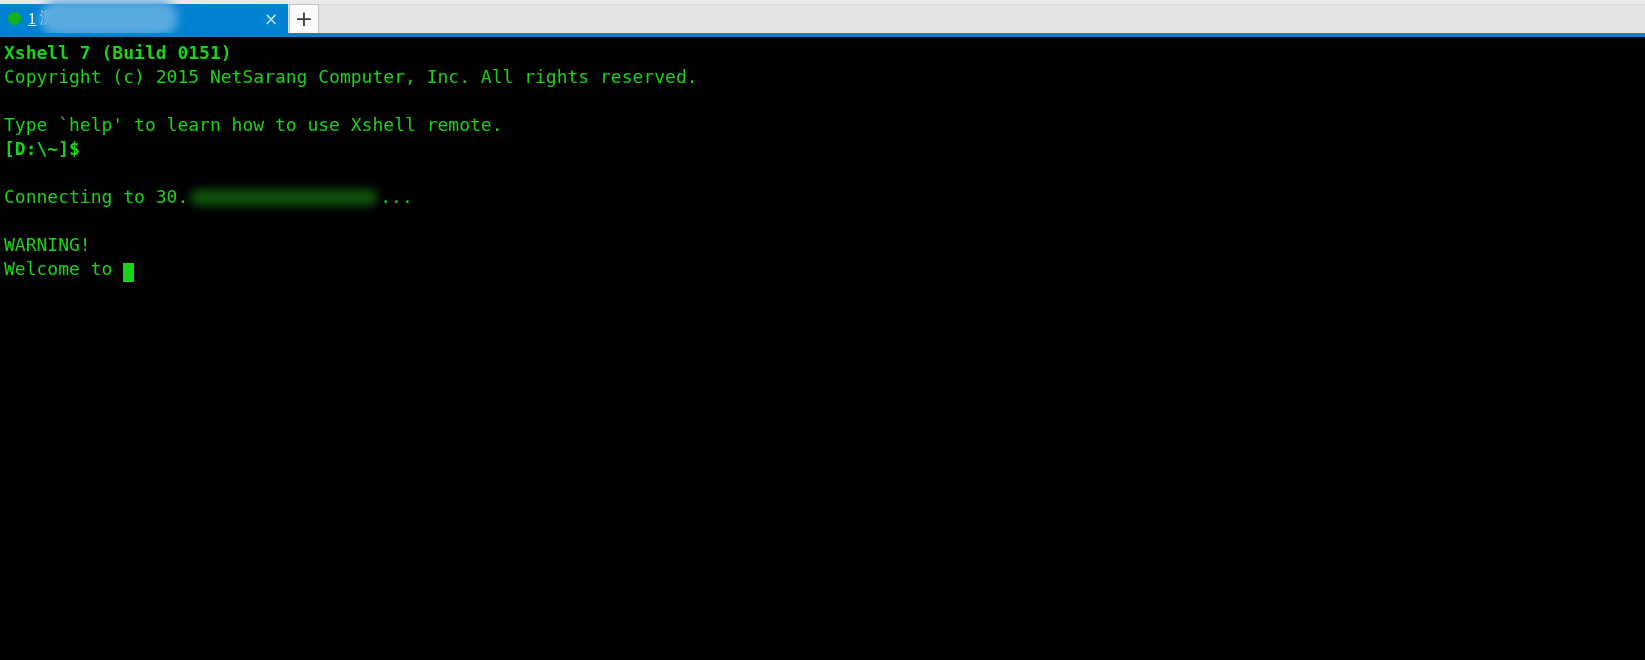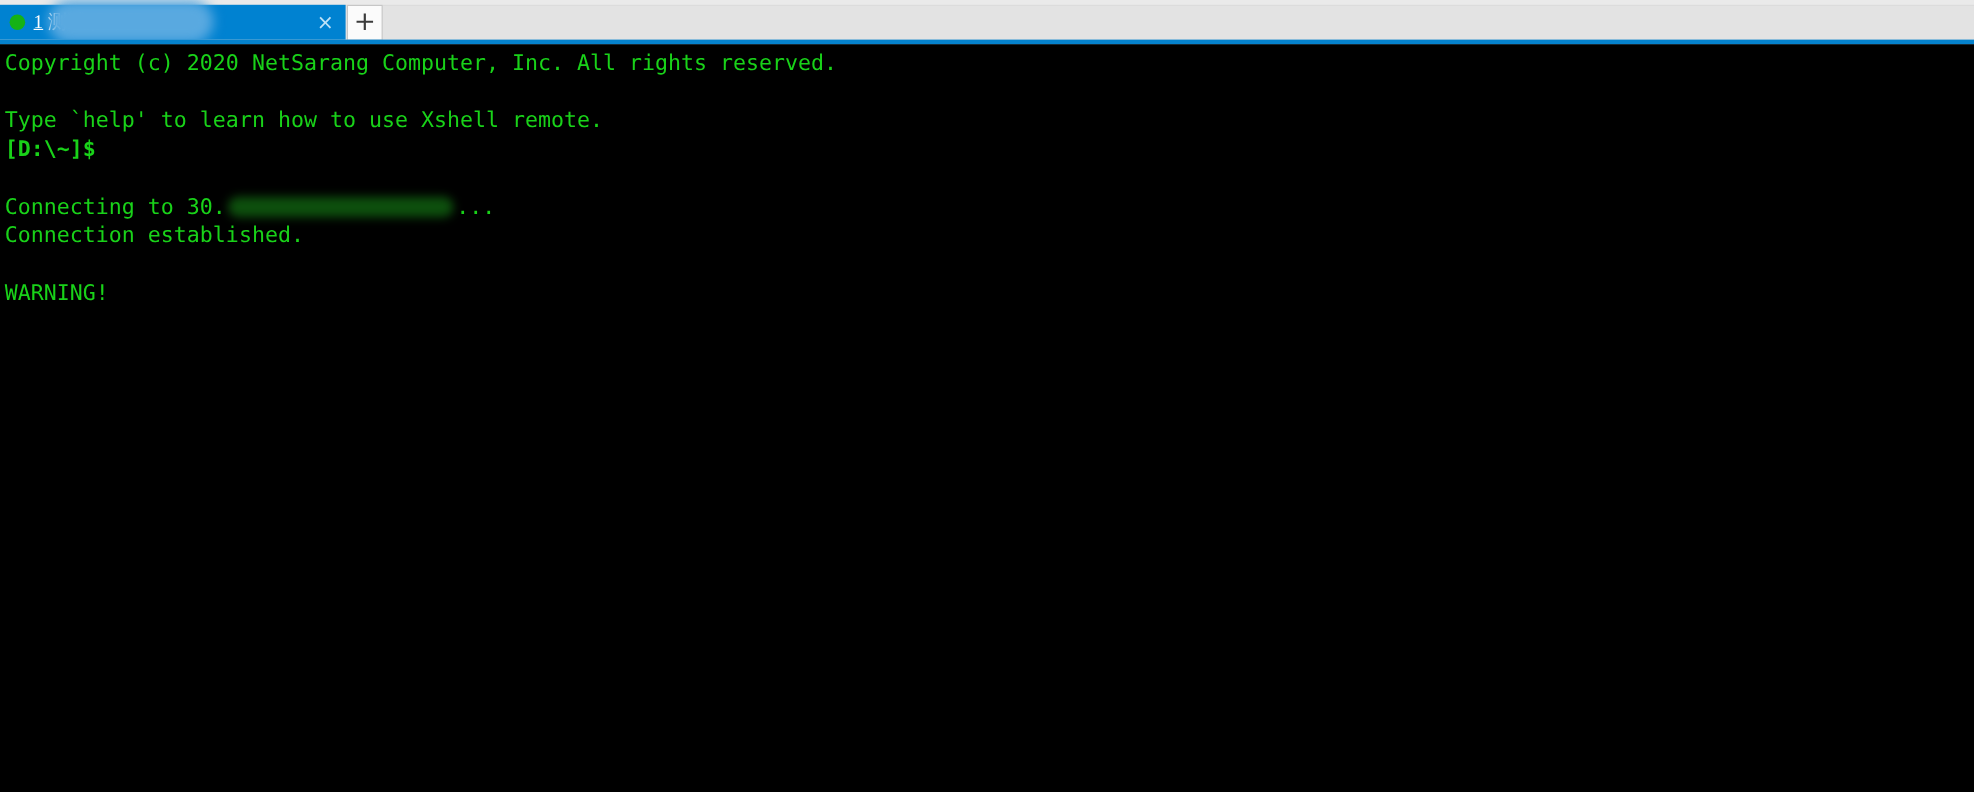--- a/index.html
+++ b/index.html
@@ -189,29 +189,30 @@
     <span class="tab-redaction"></span>
   </div>
 
   <div id="new-tab-button">+</div>
 
   <div id="tabbar-underline"></div>
 </div>
 
 <div id="terminal">
 
-  <div class="tline">Copyright (c) 2020 NetSarang Computer, Inc. All rights reserved.</div>
+  <div class="tline bold">Xshell 7 (Build 0151)</div>
+  <div class="tline">Copyright (c) 2015 NetSarang Computer, Inc. All rights reserved.</div>
   <div class="tline blank">&nbsp;</div>
   <div class="tline">Type `help' to learn how to use Xshell remote.</div>
   <div class="tline bold">[D:\~]$</div>
   <div class="tline blank">&nbsp;</div>
 
   <div class="tline"><span>Connecting to 30.</span><span class="redact ip-connect"></span><span>...</span></div>
 
-  <div class="tline">Connection established.</div>
   <div class="tline blank">&nbsp;</div>
 
   <div class="tline"><span class="hl-warning"></span><span>WARNING!</span></div>
 
 
 
+  <div class="tline"><span>Welcome to </span><span class="cursor-block"></span></div>
 
 </div>
 
 </body></html>

